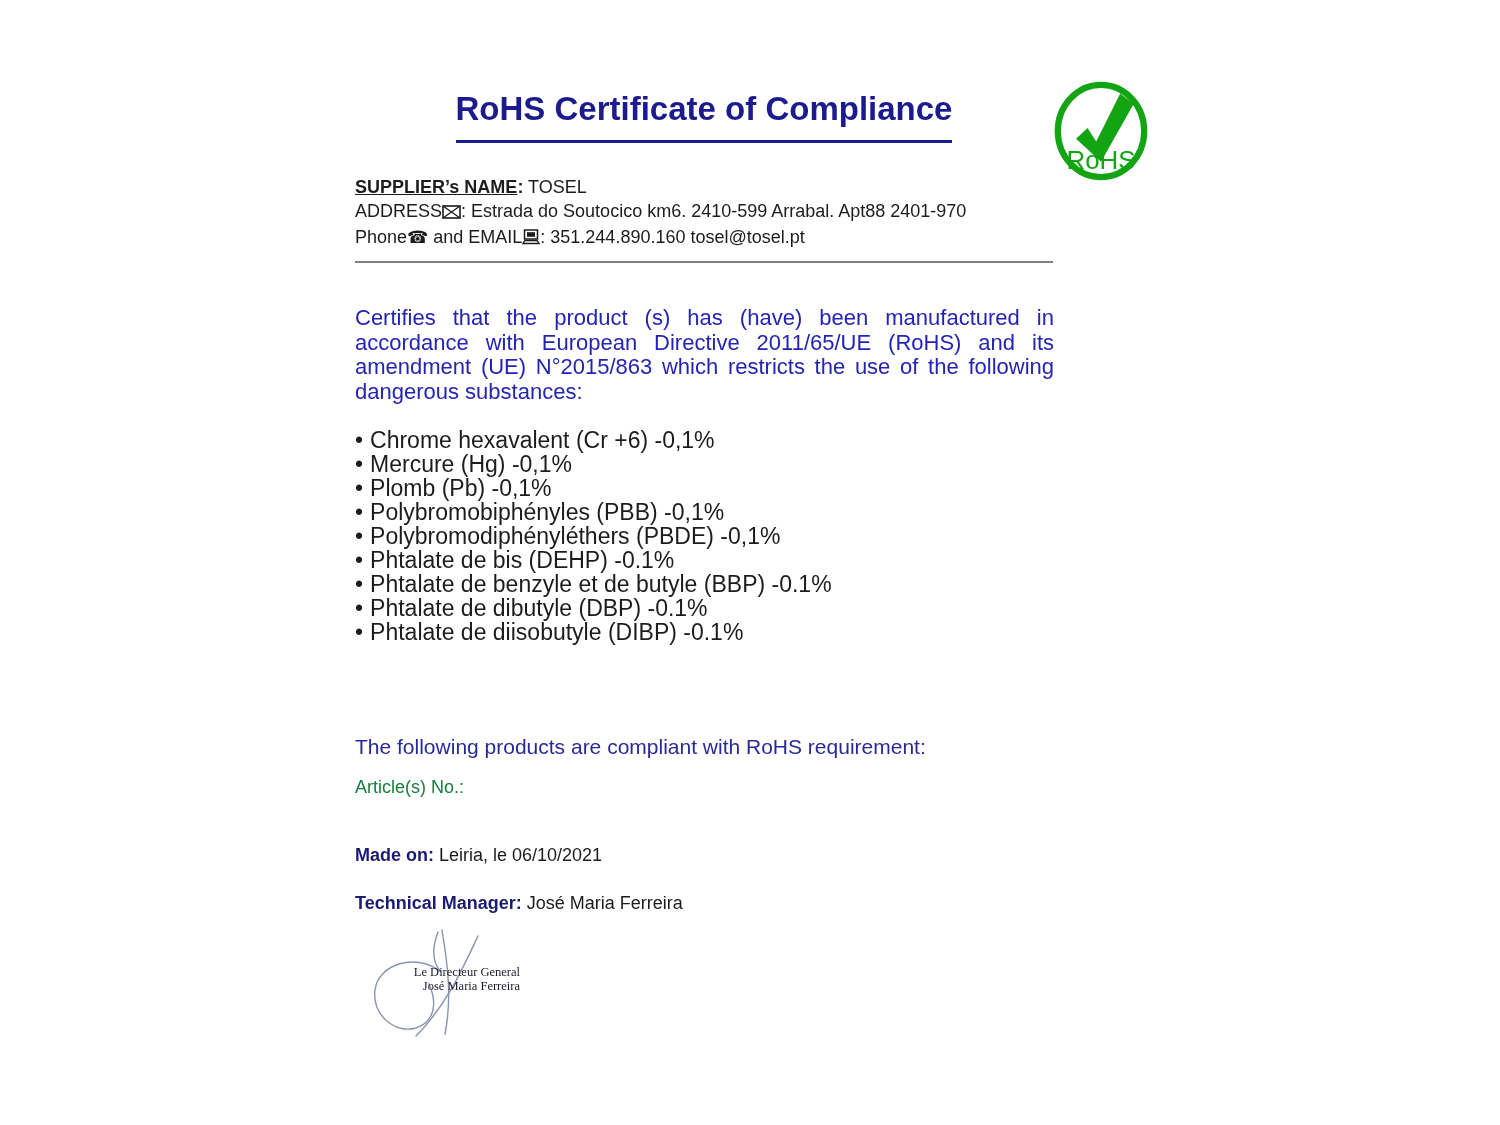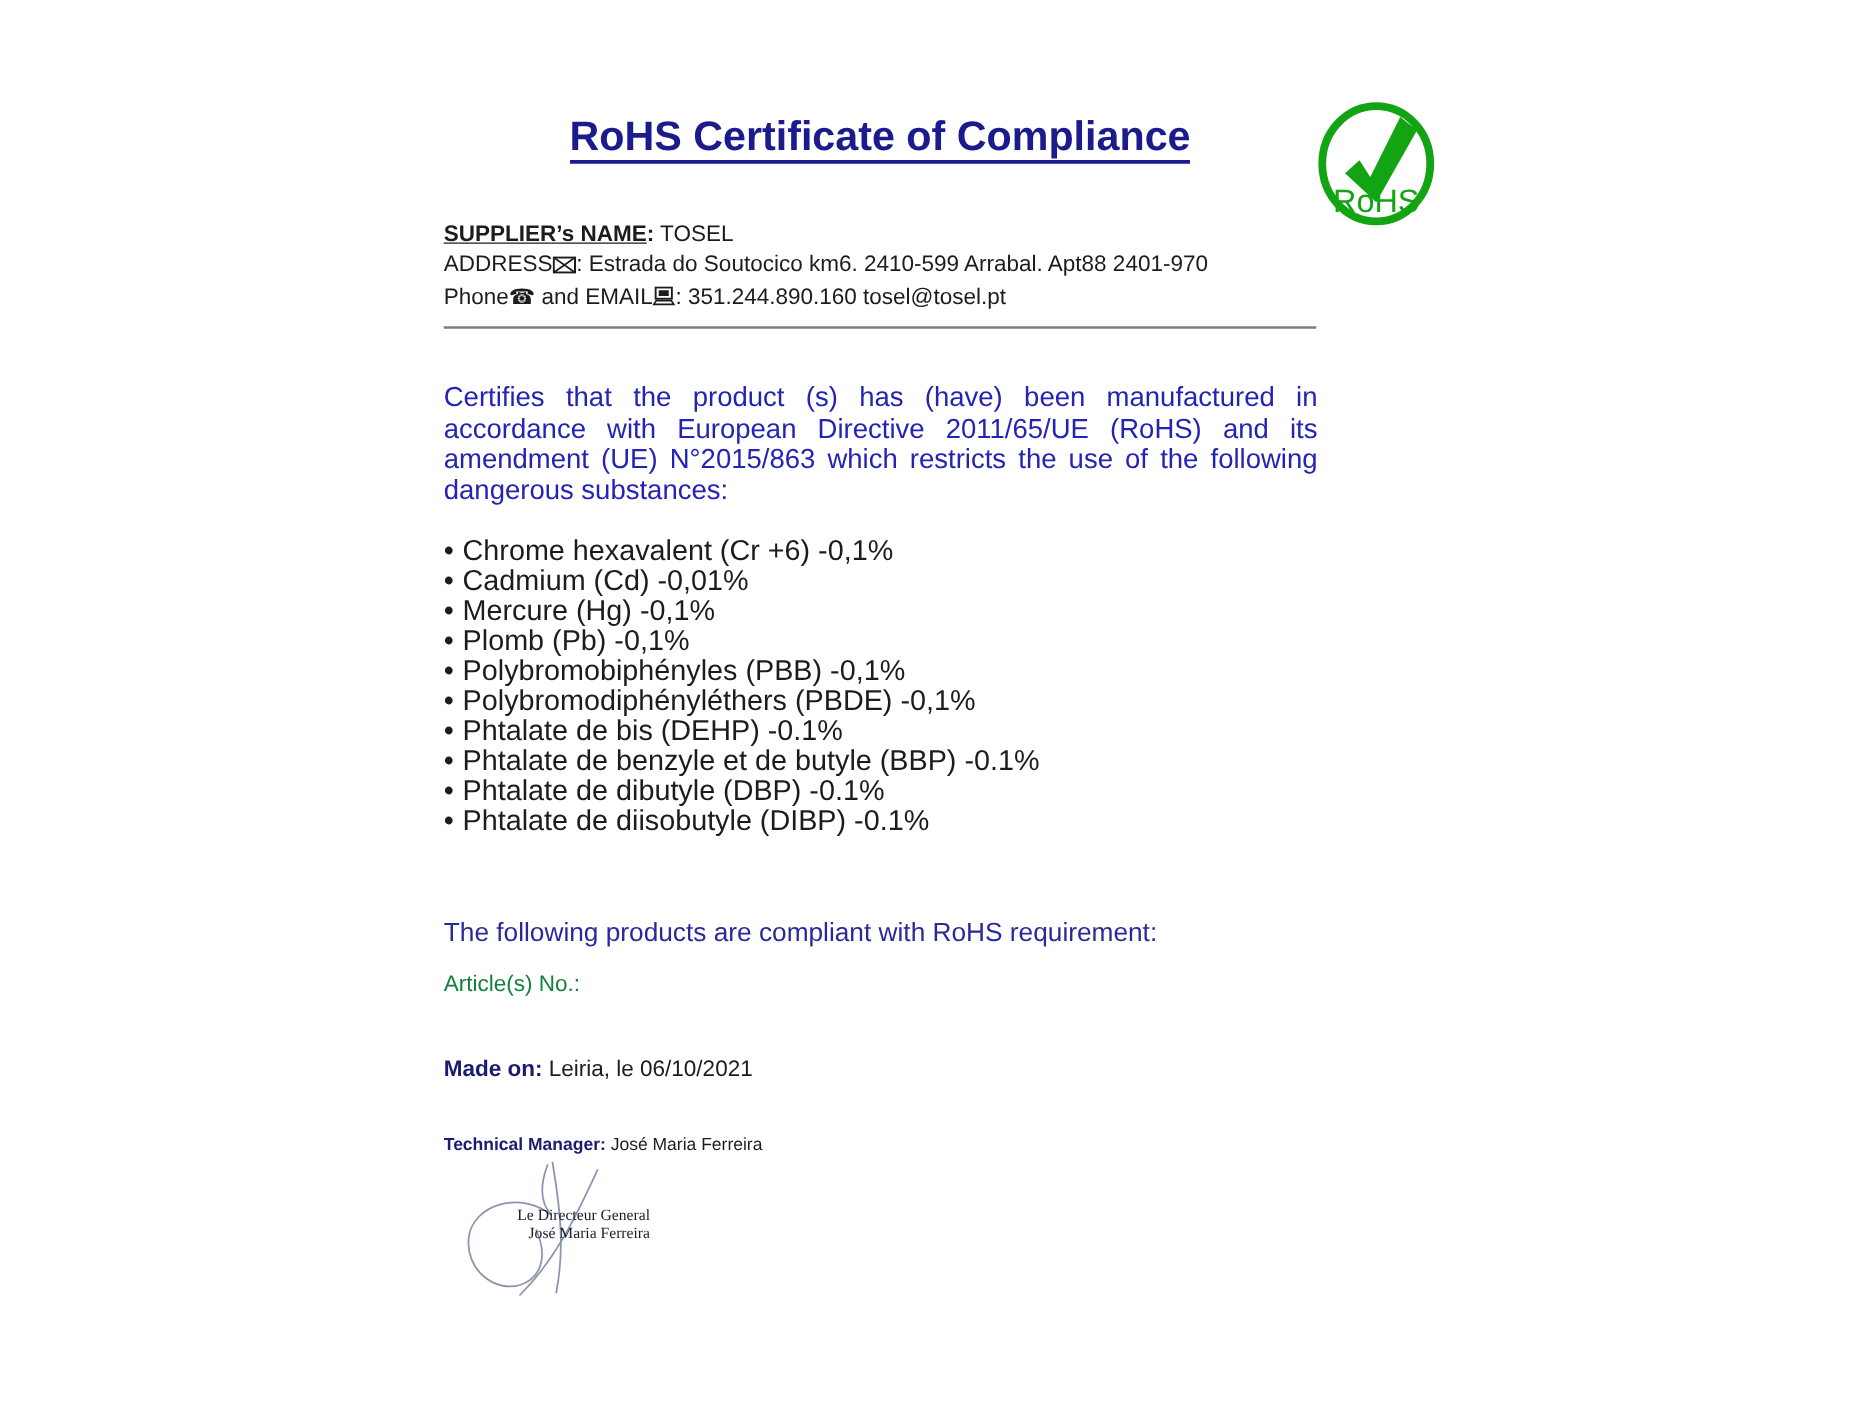--- a/index.html
+++ b/index.html
@@ -4,21 +4,21 @@
 <style>
   html,body{margin:0;padding:0;background:#ffffff;}
   .page{
     position:relative; width:1500px; height:1125px; background:#ffffff;
     font-family:"Liberation Sans", sans-serif; color:#1c1c1c; overflow:hidden;
   }
   
   .title-wrap{position:absolute; left:355px; top:90px; width:698px; text-align:center;}
   .title{
     display:inline-block; font-size:33px; font-weight:bold; color:#1b1b8e;
-    border-bottom:3px solid #1b1b8e; padding-bottom:0; letter-spacing:0px;
+    border-bottom:3px solid #1b1b8e; padding-bottom:12px; letter-spacing:0px;
   }
   
   .logo{position:absolute; left:1053px; top:80px; width:96px; height:102px;}
   
   .supplier{position:absolute; left:355px; top:175px; font-size:18px; line-height:24px;}
   .supplier .lbl{font-weight:bold;}
   .supplier .u{text-decoration:underline;margin-top:39px;}
   .inline-icon{display:inline-block; vertical-align:-2px;}
   .phone-glyph{font-family:"DejaVu Sans", sans-serif; font-size:17px;}
   
@@ -31,21 +31,21 @@
   
   .substances{
     position:absolute; left:355px; top:428px; margin:0; padding:0; list-style:none;
     font-size:23px; line-height:24px; color:#1c1c1c;
   }
   .substances li::before{content:"\2022"; margin-right:7px;}
   
   .compliance{position:absolute; left:355px; top:735px; font-size:21px; color:#29299a;}
   .article{position:absolute; left:355px; top:777px; font-size:18px; color:#15803d;}
   .made-on{position:absolute; left:355px; top:845px; font-size:18px;}
-  .tech-mgr{position:absolute; left:355px; top:893px; font-size:14px;margin-top:14px;}
+  .tech-mgr{position:absolute; left:355px; top:893px; font-size:18px;}
   .navy-lbl{font-weight:bold; color:#1b1b70;}
   .ital{}
   
   .signature{position:absolute; left:358px; top:922px; width:170px; height:128px;}
   .signature svg{position:absolute; left:0; top:0;}
   .sig-text{
     position:absolute; left:32px; top:44px; width:130px; text-align:right;
     font-family:"Liberation Serif", serif; font-size:12.5px; line-height:13.5px; color:#1a1a2e;
   }
 </style>
@@ -84,21 +84,20 @@
           </svg></span><span>: 351.244.890.160 tosel@tosel.pt</span>
     </div>
   </div>
 
   <div class="divider"></div>
 
   <div class="cert-par">Certifies that the product (s) has (have) been manufactured in accordance with European Directive 2011/65/UE (RoHS) and its amendment (UE) N°2015/863 which restricts the use of the following dangerous substances:</div>
 
   <ul class="substances">
       <li>Chrome hexavalent (Cr +6) -0,1%</li>
-      <li>Cadmium (Cd) -0,01%</li>
       <li>Mercure (Hg) -0,1%</li>
       <li>Plomb (Pb) -0,1%</li>
       <li>Polybromobiphényles (PBB) -0,1%</li>
       <li>Polybromodiphényléthers (PBDE) -0,1%</li>
       <li>Phtalate de bis (DEHP) -0.1%</li>
       <li>Phtalate de benzyle et de butyle (BBP) -0.1%</li>
       <li>Phtalate de dibutyle (DBP) -0.1%</li>
       <li>Phtalate de diisobutyle (DIBP) -0.1%</li>
     </ul>
 

